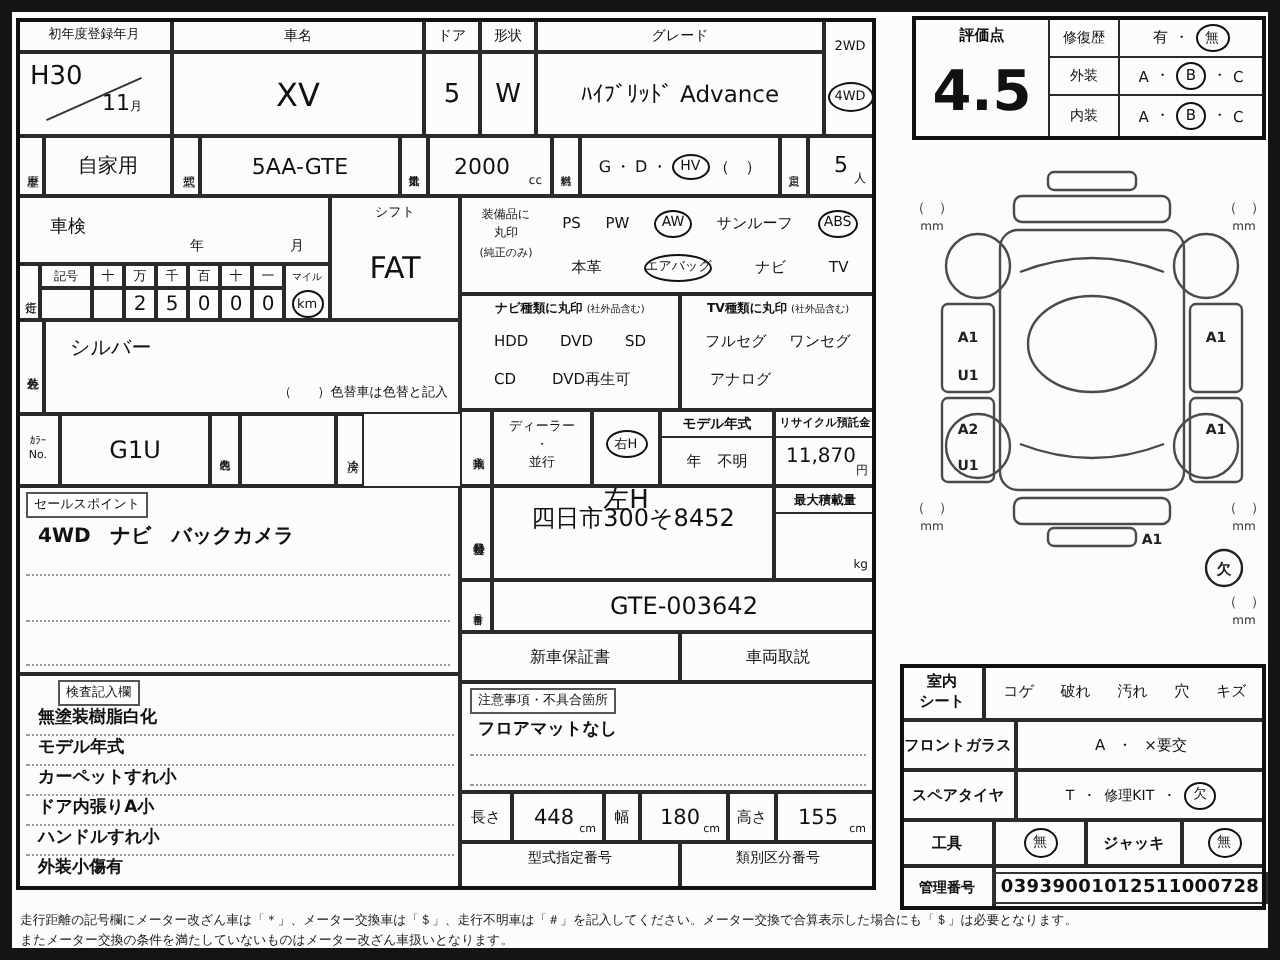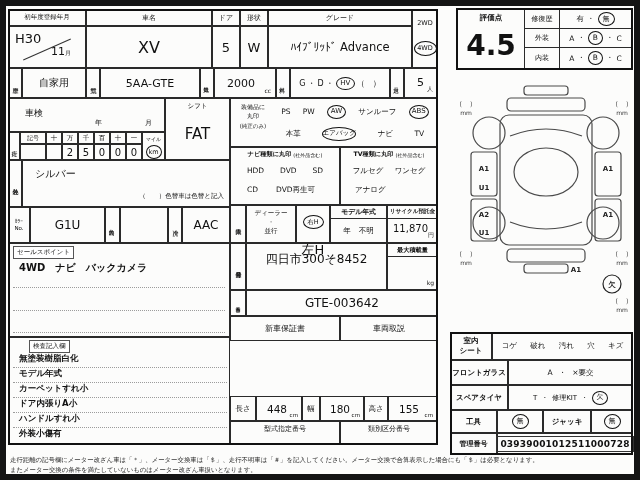--- a/index.html
+++ b/index.html
@@ -163,21 +163,20 @@
   <div class="bd c" style="left:8px;top:207px;width:22px;height:36px">
     <div style="font-size:5.5px;line-height:1.3">
         <div>ｶﾗｰ</div>
         <div>No.</div>
       </div>
   </div>
   <div class="bd c" style="left:30px;top:207px;width:75px;height:36px;font-size:12px">G1U</div>
   <div class="bd vt" style="left:105px;top:207px;width:15px;height:36px;font-size:5.5px">内装色</div>
   <div class="bd" style="left:120px;top:207px;width:48px;height:36px"></div>
   <div class="bd vt" style="left:168px;top:207px;width:14px;height:36px;font-size:6px">冷房</div>
-  <div class="bd c" style="left:182px;top:207px;width:48px;height:36px;font-size:12px">AAC</div>
 
   <div class="bd vt" style="left:230px;top:205px;width:16px;height:38px;font-size:6px">輸入車</div>
   <div class="bd" style="left:246px;top:205px;width:50px;height:38px;text-align:center">
     <div style="font-size:6.5px;margin-top:3px">ディーラー</div>
     <div style="font-size:6px">・</div>
     <div style="font-size:6.5px">並行</div>
   </div>
   <div class="bd" style="left:296px;top:205px;width:34px;height:38px;text-align:center">
     <div style="margin-top:3px"><span class="circ" style="width:21px;height:14px;font-size:6.5px">右H</span></div>
     <div style="font-size:13px;margin-top:12px">左H</div>
@@ -207,20 +206,26 @@
       <span class="abs sm" style="right:3px;bottom:3px">kg</span>
     </div>
   </div>
 
   <div class="bd vt" style="left:230px;top:290px;width:16px;height:26px;font-size:5px;letter-spacing:0">車台番号</div>
   <div class="bd c" style="left:246px;top:290px;width:192px;height:26px;font-size:12px">GTE-003642</div>
 
   <div class="bd c" style="left:230px;top:316px;width:110px;height:25px;font-size:8px">新車保証書</div>
   <div class="bd c" style="left:340px;top:316px;width:98px;height:25px;font-size:8px">車両取説</div>
 
+  <div class="bd" style="left:230px;top:341px;width:208px;height:55px">
+    <span class="tab" style="left:4px;top:2px">注意事項・不具合箇所</span>
+    <span class="abs" style="left:8px;top:17px;font-size:8.5px;font-weight:bold">フロアマットなし</span>
+    <span class="dot-line" style="left:4px;top:35px;width:198px"></span>
+    <span class="dot-line" style="left:4px;top:50px;width:198px"></span>
+  </div>
 
   <div class="bd c" style="left:230px;top:396px;width:26px;height:25px;font-size:7.5px">長さ</div>
   <div class="bd" style="left:256px;top:396px;width:46px;height:25px">
     <span class="abs" style="left:10px;top:6px;font-size:10.5px">448</span>
     <span class="abs" style="right:3px;bottom:2px;font-size:5.5px">cm</span>
   </div>
   <div class="bd c" style="left:302px;top:396px;width:18px;height:25px;font-size:7.5px">幅</div>
   <div class="bd" style="left:320px;top:396px;width:44px;height:25px">
     <span class="abs" style="left:9px;top:6px;font-size:10.5px">180</span>
     <span class="abs" style="right:3px;bottom:2px;font-size:5.5px">cm</span>

